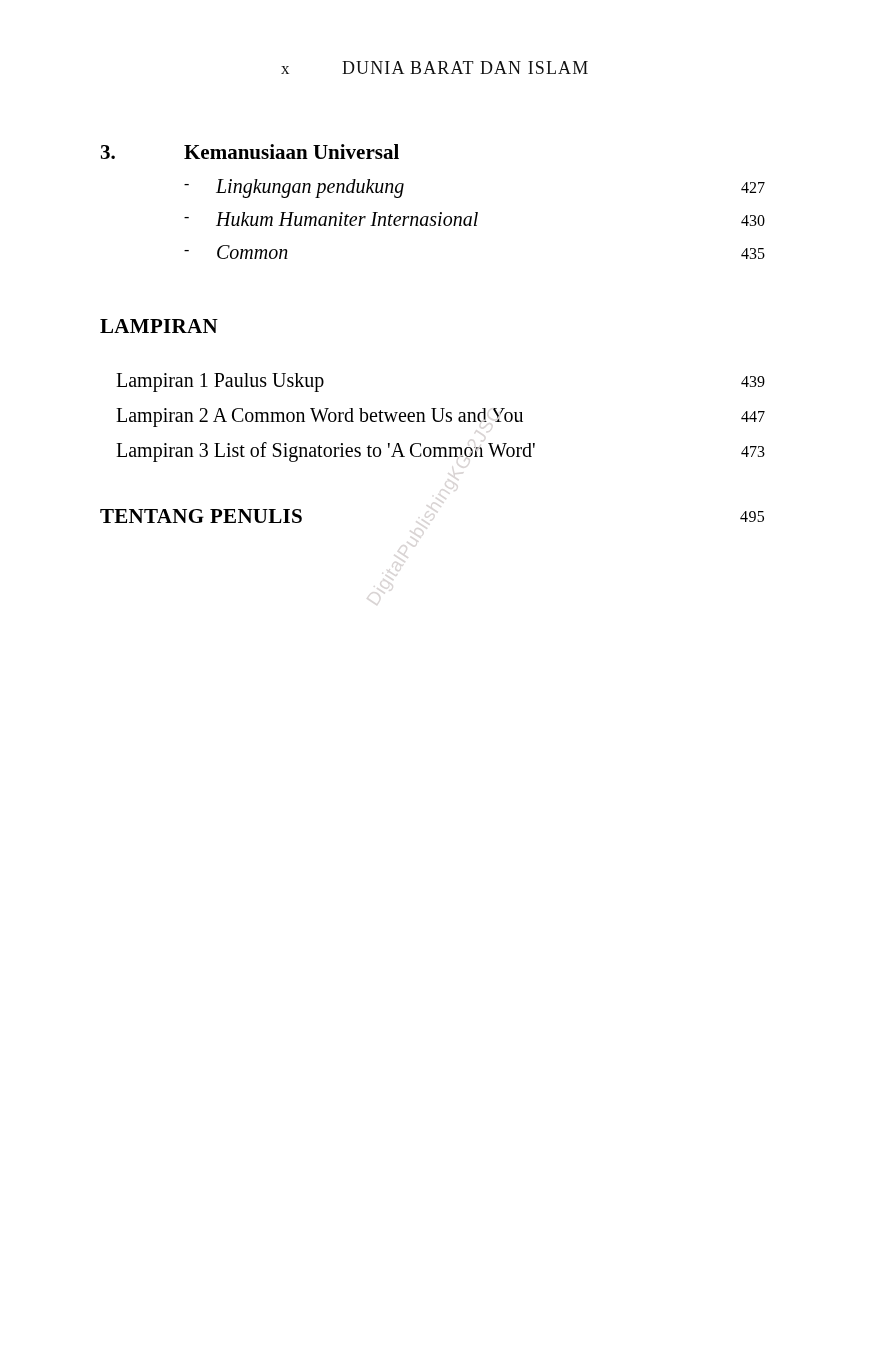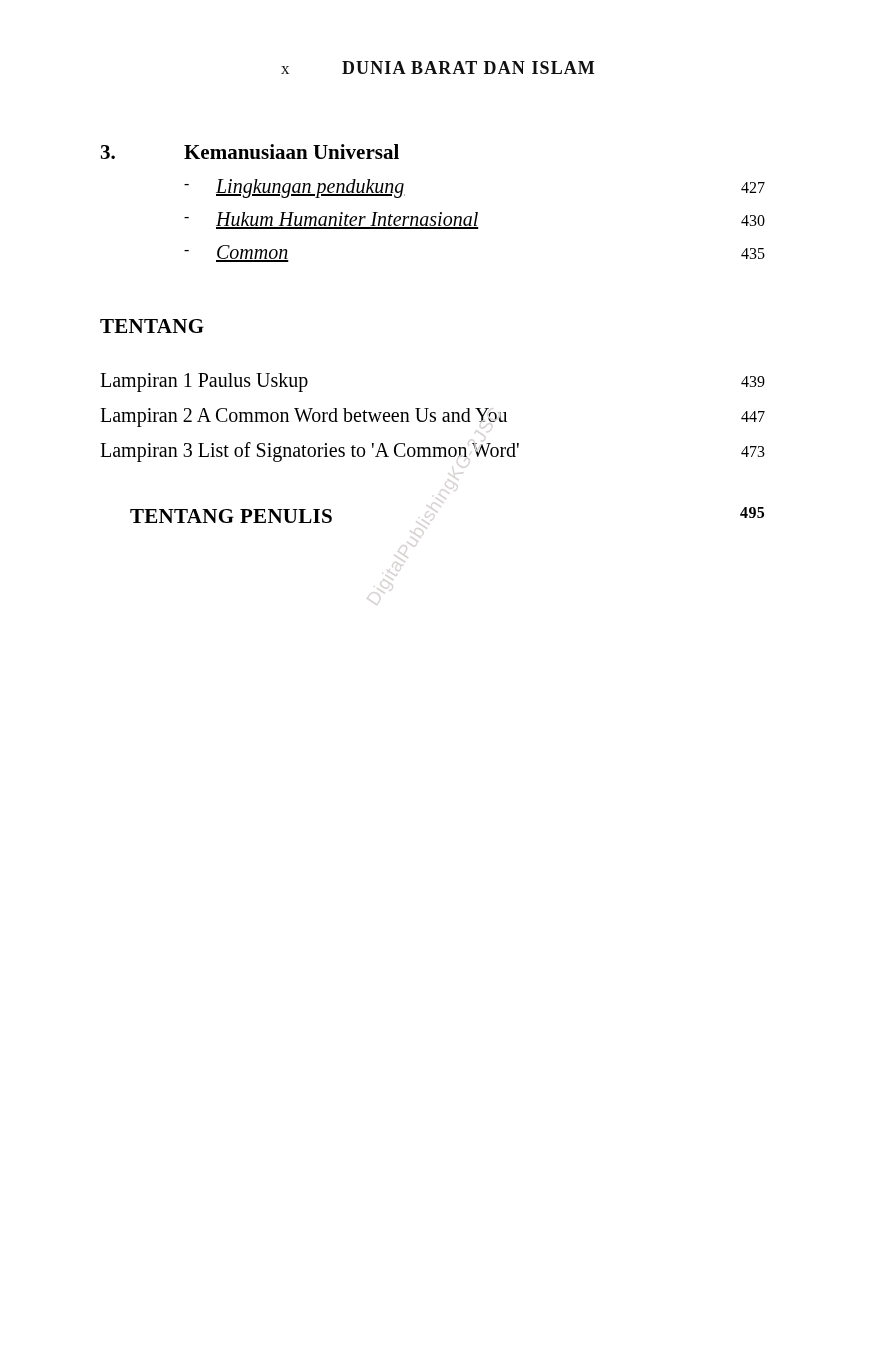--- a/index.html
+++ b/index.html
@@ -40,21 +40,20 @@
     font-size: 17px;
     letter-spacing: 0.4px;
     color: #111;
   }
   .head-title {
     margin-left: 52px;
     font-size: 18px;
     letter-spacing: 1.1px;
     color: #111;
     white-space: nowrap;
-    font-weight: bold;
   }
 
   
   .content {
     position: absolute;
     top: 128px;
     left: 100px;
     width: 665px;
   }
 
@@ -86,21 +85,20 @@
   .sub-row .dash {
     position: absolute;
     left: 84px;
     top: 0;
     font-style: normal;
     font-size: 16px;
   }
   .sub-row .label {
     flex: 1 1 auto;
     padding-left: 32px;
-    text-decoration: underline;
   }
   .sub-row .page-no,
   .flat-row .page-no,
   .section-row .page-no {
     flex: 0 0 70px;
     text-align: right;
     font-style: normal;
     font-size: 16px;
   }
 
@@ -115,36 +113,36 @@
     margin-top: 30px;
   }
   .flat-row {
     display: flex;
     align-items: baseline;
     font-size: 20px;
     margin-top: 12px;
   }
   .flat-row .label {
     flex: 1 1 auto;
+    margin-left: 16px;
   }
 
   .section-row {
     display: flex;
-    align-items: flex-start;
+    align-items: center;
     font-weight: bold;
     font-size: 21px;
     letter-spacing: 0.3px;
     margin-top: 42px;
-    margin-left: 30px;
   }
   .section-row .label {
     flex: 1 1 auto;
   }
   .section-row .page-no {
-    font-weight: bold;
+    font-weight: normal;
   }
 
   
   .watermark {
     position: absolute;
     left: 352px;
     top: 588px;
     width: 230px;
     height: 190px;
     pointer-events: none;
@@ -191,21 +189,21 @@
       <span class="label">Hukum Humaniter Internasional</span>
       <span class="page-no">430</span>
     </div>
 
     <div class="sub-row">
       <span class="dash">-</span>
       <span class="label">Common</span>
       <span class="page-no">435</span>
     </div>
 
-    <div class="section-title">TENTANG</div>
+    <div class="section-title">LAMPIRAN</div>
 
     <div class="flat-list">
       <div class="flat-row">
         <span class="label">Lampiran 1 Paulus Uskup</span>
         <span class="page-no">439</span>
       </div>
       <div class="flat-row">
         <span class="label">Lampiran 2 A Common Word between Us and You</span>
         <span class="page-no">447</span>
       </div>

